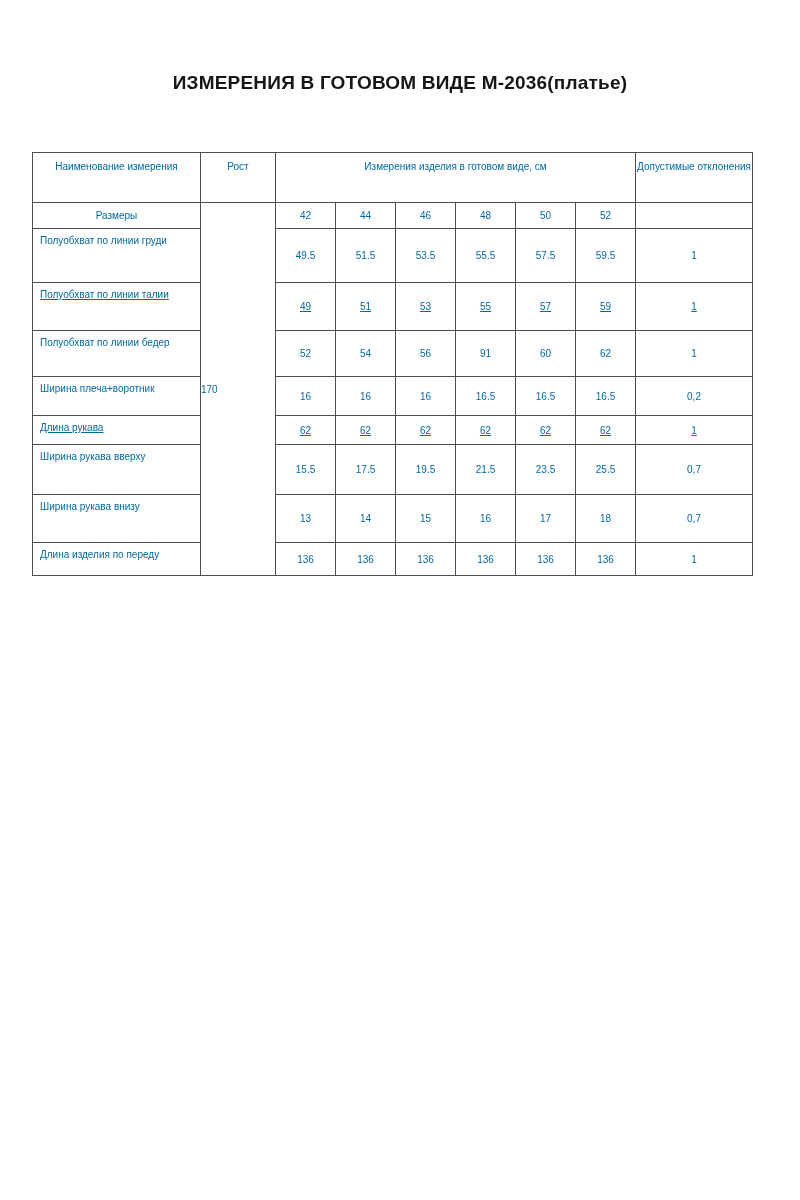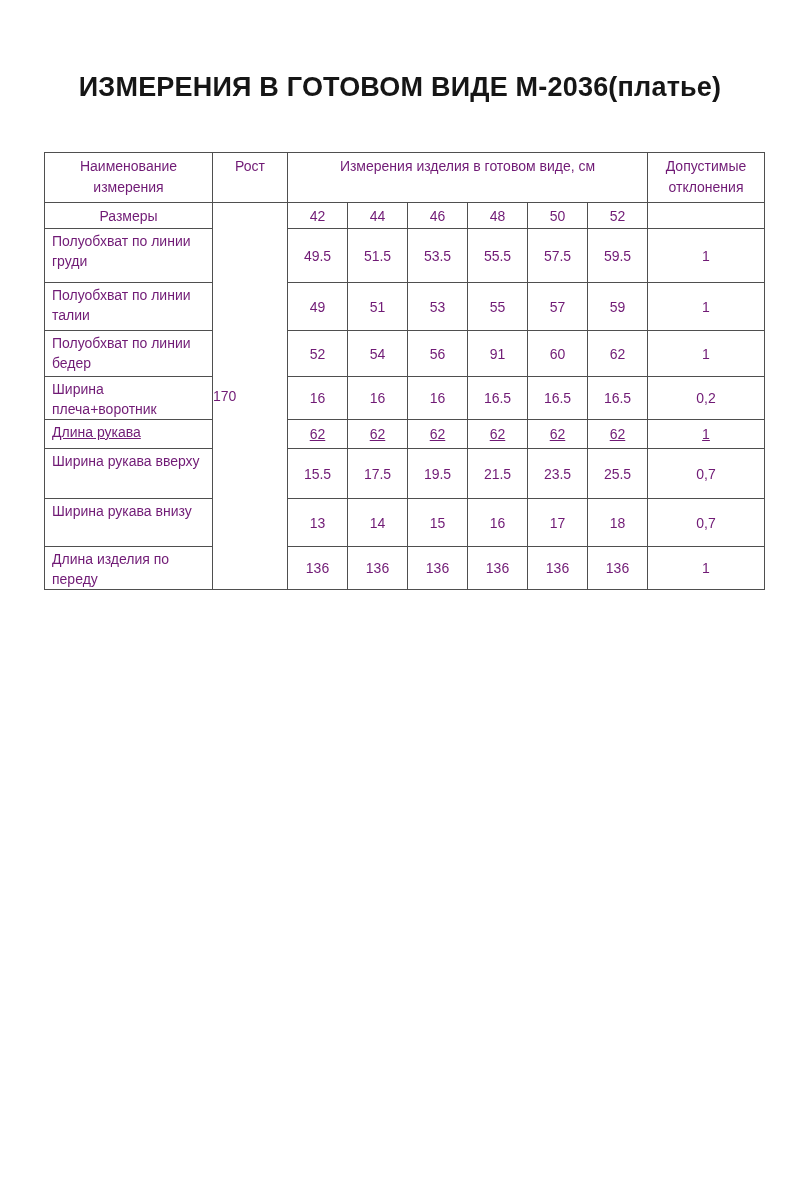--- a/index.html
+++ b/index.html
@@ -9,44 +9,44 @@
     position: relative;
     font-family: "Liberation Sans", sans-serif;
     color: #1c1c1c;
     overflow: hidden;
   }
   .page-title {
     position: absolute;
     top: 72px; left: 0;
     width: 100%;
     text-align: center;
-    font-size: 27px;
+    font-size: 19px;
     font-weight: 600;
     letter-spacing: 0.2px;
     color: #161616;
   }
   table.size-table {
     position: absolute;
-    left: 44px; top: 152px;
+    left: 32px; top: 152px;
     width: 720px;
     border-collapse: collapse;
     table-layout: fixed;
-    font-size: 14px;
-    color: #701a75;
+    font-size: 10px;
+    color: #0369a1;
   }
   .size-table td, .size-table th {
     border: 1px solid #4f4f4f;
     font-weight: normal;
     overflow: hidden;
   }
   
   tr.r-head      { height: 50px; }
   tr.r-sizes     { height: 26px; padding-left: 13px; }
   tr.r-chest     { height: 54px; }
-  tr.r-waist     { height: 48px; }
+  tr.r-waist     { height: 48px; text-decoration: underline; }
   tr.r-hips      { height: 46px; }
   tr.r-shoulder  { height: 39px; }
   tr.r-sleevelen { height: 29px; text-decoration: underline; }
   tr.r-sleevetop { height: 50px; }
   tr.r-sleevebot { height: 48px; }
   tr.r-frontlen  { height: 33px; margin-left: 20px; }
 
   .hcell {
     vertical-align: top;
     text-align: center;

